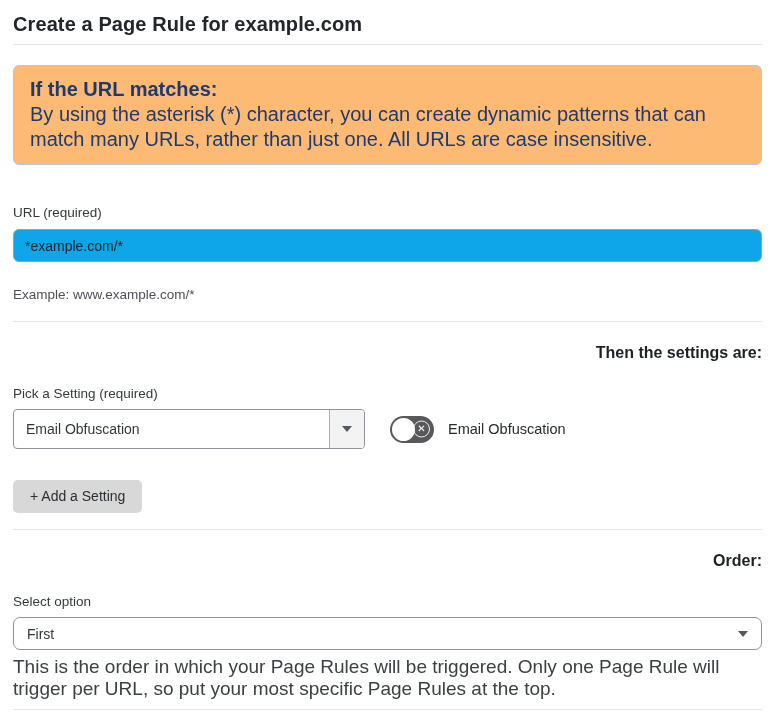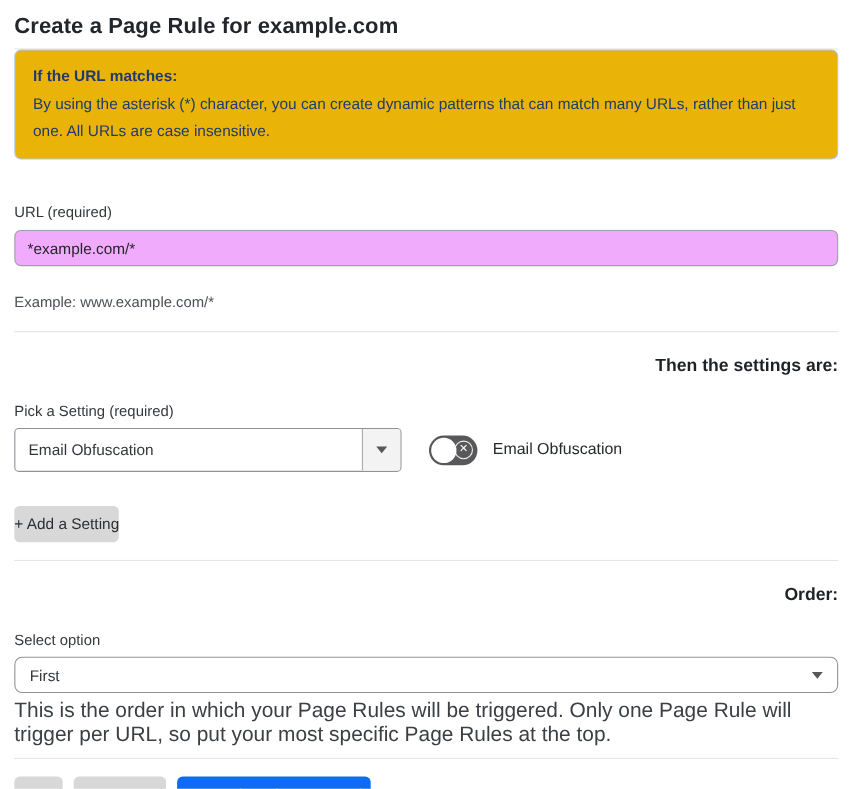--- a/index.html
+++ b/index.html
@@ -18,27 +18,27 @@
   }
   .divider {
     border: none;
     border-top: 1px solid #e4e4e4;
     height: 0;
   }
   .divider-title { margin-top: 6px; }
 
   
   .info-box {
-    margin-top: 0;
-    background: #eab308;
+    margin-top: 20px;
+    background: #fdba74;
     border: 1px solid #abc9ec;
     border-radius: 6px;
     padding: 11px 16px 12px 16px;
     color: #1e3a6e;
-    font-size: 14px;
+    font-size: 20px;
     line-height: 25px;
   }
   .info-box .info-heading { font-weight: 700; }
   .info-box a.info-link {
     color: #1255c4;
     text-decoration: underline;
     cursor: pointer;
   }
 
   
@@ -47,21 +47,21 @@
     font-size: 13.5px;
     color: #35393e;
     margin-top: 40px;
     line-height: 16px;
   }
   .url-input {
     display: block;
     width: 100%;
     margin-top: 8px;
     height: 33px;
-    background: #f0abfc;
+    background: #0ea5e9;
     border: 1px solid #9aa0a6;
     border-radius: 6px;
     padding: 0 11px;
     font-family: "Liberation Sans", "DejaVu Sans", sans-serif;
     font-size: 14px;
     color: #23262a;
     outline: none;
   }
   .helper-text {
     margin-top: 24px;
@@ -158,21 +158,21 @@
     color: #26292d;
   }
 
   .btn {
     display: inline-block;
     border: none;
     border-radius: 5px;
     font-family: "Liberation Sans", "DejaVu Sans", sans-serif;
     font-size: 14px;
     height: 33px;
-    padding: 0 0;
+    padding: 0 17px;
     cursor: pointer;
     line-height: 33px;
   }
   .btn-gray {
     background: #d8d8d8;
     color: #2b2e32;
   }
   .btn-blue {
     background: #0d6cf2;
     color: #ffffff;

